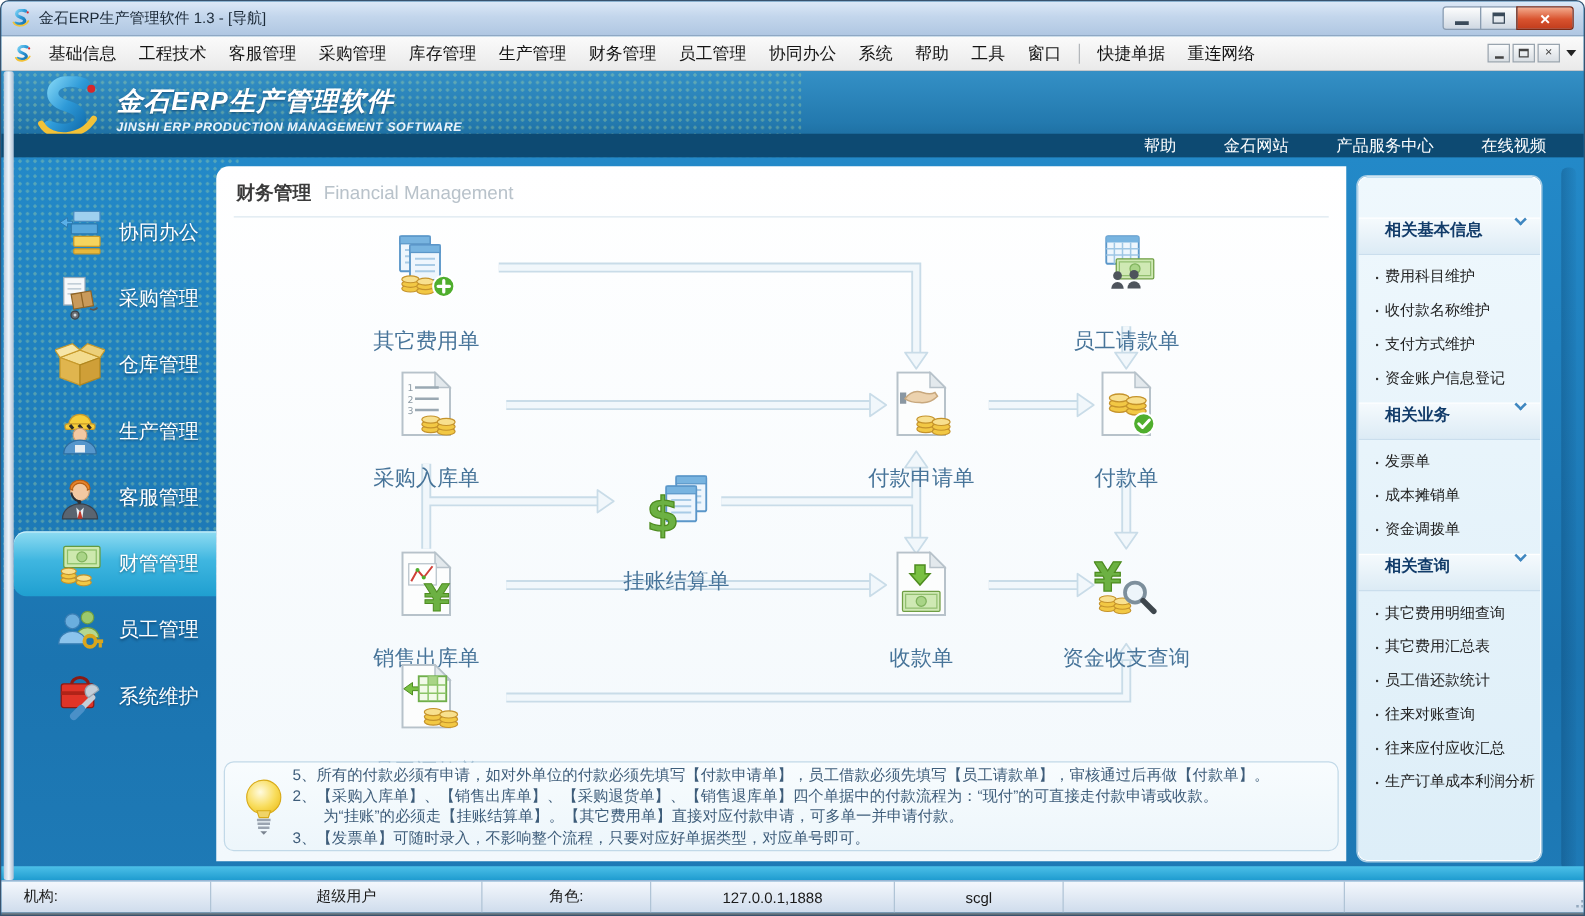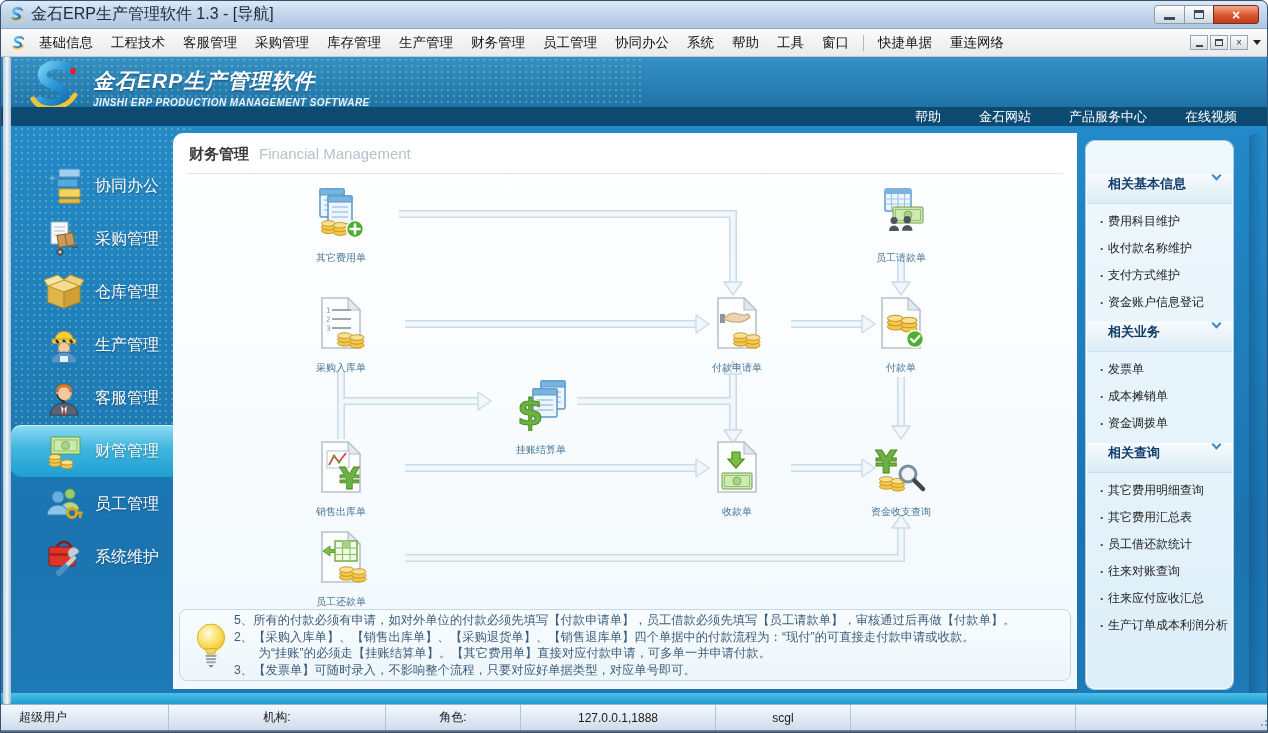--- a/index.html
+++ b/index.html
@@ -4,21 +4,21 @@
 <style>
   * { margin:0; padding:0; box-sizing:border-box; }
   html,body { width:1268px; height:733px; overflow:hidden; }
   body { font-family:"Liberation Sans","DejaVu Sans",sans-serif; }
   .app { position:relative; width:1268px; height:733px; border:1px solid #38536e; border-radius:7px 7px 0 0; overflow:hidden; background:#1b74b0; }
 
   
   .titlebar { position:absolute; left:0; top:0; width:100%; height:28px;
     background:linear-gradient(180deg,#dde9f7 0%,#c3d6ec 45%,#b0c7e2 100%);
     border-bottom:1px solid #8fa8c4; display:flex; align-items:center; padding-left:8px; }
-  .titlebar .ttl { font-size:16px; color:#1c2a38; margin-left:6px; }
+  .titlebar .ttl { font-size:12px; color:#1c2a38; margin-left:6px; }
   .winbtns { position:absolute; right:8px; top:4px; display:flex; }
   .wbtn { height:19px; border:1px solid #8a9cb0; background:linear-gradient(180deg,#fdfdfd,#cfd8e2);
     display:flex; align-items:center; justify-content:center; margin-left:-1px; cursor:default; }
   .wbtn.min { width:31px; border-radius:3px 0 0 3px; }
   .wbtn.max { width:30px; }
   .wbtn.close { width:46px; border-radius:0 3px 3px 0; border-color:#7a2a16;
     background:linear-gradient(180deg,#f3ab8e 0%,#d9532f 55%,#c23d1d 100%); color:#fff; font-weight:bold; font-size:14px; }
   .g-minbar { width:11px; height:3px; background:#3a4a5a; margin-top:8px; }
   .g-restore { width:10px; height:9px; border:1.5px solid #3a4a5a; border-top-width:3px; background:transparent; }
 
@@ -71,21 +71,21 @@
   .main-panel { position:absolute; left:172px; top:7px; width:904px; height:556px;
     background:linear-gradient(180deg,#ffffff 0%,#f2f8fc 100%); border-radius:10px 0 0 0; }
   .mp-title { padding:12px 16px 0 16px; display:flex; align-items:baseline; }
   .mp-cn { font-size:15px; font-weight:bold; color:#3a3a3a; }
   .mp-en { font-size:15px; color:#b8c2ca; margin-left:10px; }
   .mp-divider { height:1px; background:#dce8f0; margin:9px 14px 0 14px; }
   .flow { position:absolute; left:0; top:0; width:904px; height:470px; }
   .flow-arrows { position:absolute; left:0; top:0; }
   .node { position:absolute; width:120px; text-align:center; cursor:pointer; }
   .node svg.nico { width:52px; height:52px; display:block; margin:0 auto; }
-  .node .nlabel { display:block; font-size:10px; color:#477499; margin-top:12px; white-space:nowrap;text-align:center; }
+  .node .nlabel { display:block; font-size:17px; color:#477499; margin-top:22px; white-space:nowrap;text-align:center; }
   #n0{left:108px;top:54px} #n1{left:668px;top:54px} #n2{left:108px;top:164px}
   #n3{left:504px;top:164px} #n4{left:668px;top:164px} #n5{left:308px;top:246px}
   #n6{left:108px;top:308px} #n7{left:504px;top:308px} #n8{left:668px;top:308px}
   #n9{left:108px;top:398px}
 
   
   .notebox { position:absolute; left:6px; top:476px; width:892px; height:72px;
     border:1px solid #c2d9e8; border-radius:8px; background:linear-gradient(180deg,#f8fcfe,#edf6fb);
     display:flex; align-items:center; padding:2px 10px 2px 8px; }
   .note-bulb { flex:0 0 46px; display:flex; justify-content:center; }
@@ -671,22 +671,22 @@
         </div>
     </div>
 
     <div class="right-shadow"></div>
     <div class="cyan-strip"></div>
   </div>
 
   <div class="left-splitter"></div>
 
   <div class="statusbar">
+    <div class="sb-cell">机构:</div>
     <div class="sb-cell">超级用户</div>
-    <div class="sb-cell">机构:</div>
     <div class="sb-cell">角色:</div>
     <div class="sb-cell">127.0.0.1,1888</div>
     <div class="sb-cell">scgl</div>
     <div class="sb-cell"></div>
     <div class="sb-cell">
         <span class="grip"></span>
       </div>
   </div>
   <div class="bottom-edge"></div>
 </div>

